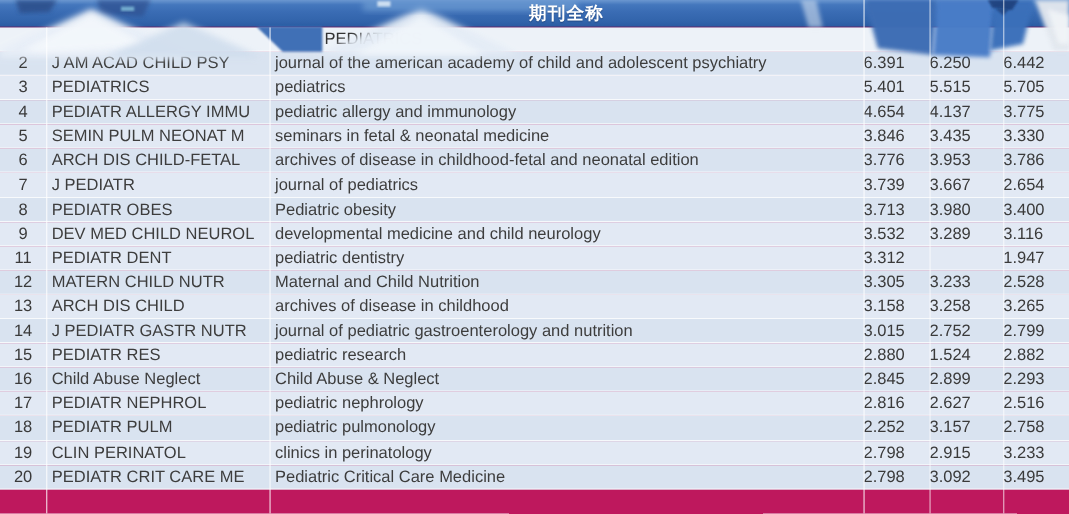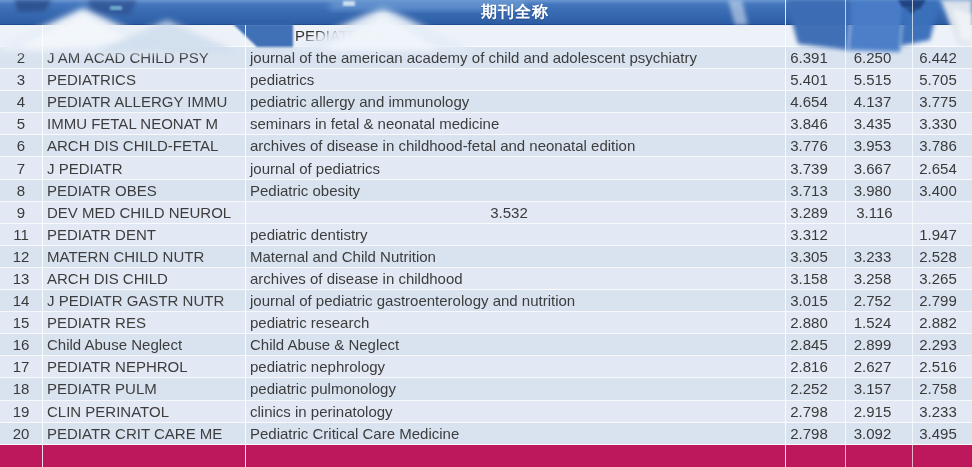--- a/index.html
+++ b/index.html
@@ -45,21 +45,21 @@
   .trow{
     height:22.1px;
     background:var(--row-even);
     border-bottom:1px solid rgba(255,255,255,.75);
   }
   .trow.alt{background:var(--row-odd);}
   .c{overflow:hidden;white-space:nowrap;}
   .c.rank{text-align:center;color:#3a3a3a;}
   .c.abbr{padding-left:5px;}
   .c.full{padding-left:5px;}
-  .c.num{text-align:center;padding-right:12px;color:#3a3a3a;}
+  .c.num{text-align:left;padding-right:12px;color:#3a3a3a;}
   .c.num.last{padding-right:8px;}
   
   .vline{position:absolute;width:1px;background:rgba(255,255,255,.85);z-index:5;}
   #vl-a{left:42px;top:25px;height:442px;}
   #vl-b{left:245px;top:25px;height:442px;}
   #vl-c{left:785px;top:0;height:467px;}
   #vl-d{left:845px;top:0;height:467px;opacity:.8;}
   #vl-e{left:912px;top:0;height:467px;opacity:.8;}
   
   #shapes{position:absolute;left:0;top:0;width:972px;height:467px;pointer-events:none;z-index:4;}
@@ -103,21 +103,21 @@
         <div class="trow">
           <div class="c rank">4</div>
           <div class="c abbr">PEDIATR ALLERGY IMMU</div>
           <div class="c full">pediatric allergy and immunology</div>
           <div class="c num">4.654</div>
           <div class="c num">4.137</div>
           <div class="c num last">3.775</div>
         </div>
         <div class="trow alt">
           <div class="c rank">5</div>
-          <div class="c abbr">IMMU FETAL NEONAT M</div>
+          <div class="c abbr">SEMIN PULM NEONAT M</div>
           <div class="c full">seminars in fetal &amp; neonatal medicine</div>
           <div class="c num">3.846</div>
           <div class="c num">3.435</div>
           <div class="c num last">3.330</div>
         </div>
         <div class="trow">
           <div class="c rank">6</div>
           <div class="c abbr">ARCH DIS CHILD-FETAL</div>
           <div class="c full">archives of disease in childhood-fetal and neonatal edition</div>
           <div class="c num">3.776</div>
@@ -136,20 +136,21 @@
           <div class="c rank">8</div>
           <div class="c abbr">PEDIATR OBES</div>
           <div class="c full">Pediatric obesity</div>
           <div class="c num">3.713</div>
           <div class="c num">3.980</div>
           <div class="c num last">3.400</div>
         </div>
         <div class="trow alt">
           <div class="c rank">9</div>
           <div class="c abbr">DEV MED CHILD NEUROL</div>
+          <div class="c full">developmental medicine and child neurology</div>
           <div class="c num">3.532</div>
           <div class="c num">3.289</div>
           <div class="c num last">3.116</div>
         </div>
         <div class="trow alt">
           <div class="c rank">11</div>
           <div class="c abbr">PEDIATR DENT</div>
           <div class="c full">pediatric dentistry</div>
           <div class="c num">3.312</div>
           <div class="c num"></div>

